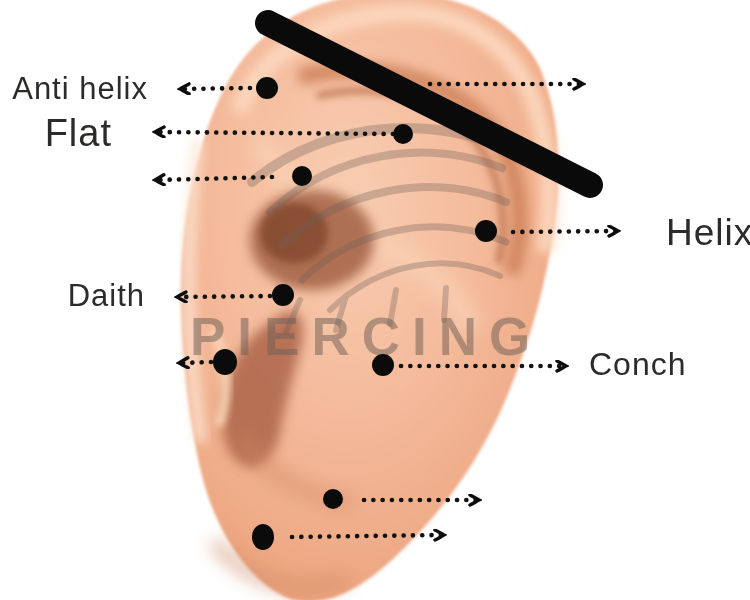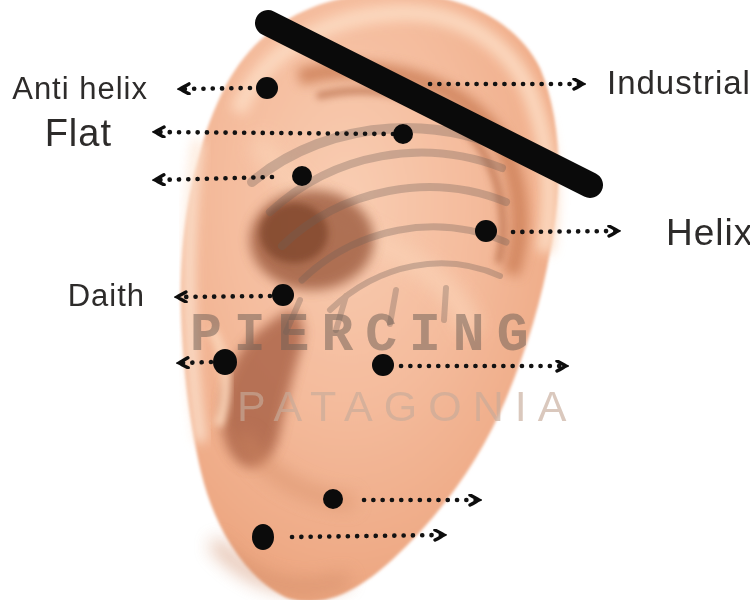--- a/index.html
+++ b/index.html
@@ -11,21 +11,21 @@
   .layer{position:absolute;left:0;top:0;width:750px;height:600px;pointer-events:none;}
   .lbl{
     position:absolute;color:#2d2b2a;letter-spacing:1px;line-height:1;
     white-space:nowrap;font-weight:400;
   }
   .lbl.left{text-align:left;}
   .wm{
     position:absolute;white-space:nowrap;line-height:1;
     font-family:"Liberation Sans",sans-serif;
   }
-  #wm1{left:190px;top:310px;font-size:53px;font-weight:700;letter-spacing:12px;color:rgba(112,96,87,0.52);font-family:Liberation Mono, monospace;}
+  #wm1{left:190px;top:310px;font-size:53px;font-weight:700;letter-spacing:12px;color:rgba(112,96,87,0.52);}
   #wm2{left:237px;top:385px;font-size:43px;font-weight:400;letter-spacing:11px;color:rgba(198,170,153,0.65);}
   
   #lbl-anti-helix{right:602px;top:73px;font-size:31px;}
   #lbl-flat{right:638px;top:114px;font-size:38px;}
   #lbl-rook{right:632px;top:163px;font-size:31px;}
   #lbl-daith{right:605px;top:280px;font-size:31px;}
   #lbl-tragus{right:598px;top:347px;font-size:31px;}
   #lbl-industrial{left:607px;top:66px;font-size:33px;}
   #lbl-helix{left:666px;top:214px;font-size:37px;}
   #lbl-conch{left:589px;top:348px;font-size:32px;}
@@ -95,21 +95,20 @@
       <path stroke-width="10" d="M252,182 C330,116 452,112 528,162"></path>
       <path stroke-width="8" d="M270,212 C335,152 425,138 502,168"></path>
       <path stroke-width="8" d="M282,246 C342,188 432,172 506,202"></path>
       <path stroke-width="7" d="M302,280 C356,228 436,212 506,242"></path>
       <path stroke-width="6" d="M330,310 C380,262 446,252 500,276"></path>
       <path stroke-width="6" d="M300,300 L286,332 M346,296 L336,330 M396,290 L390,324 M446,288 L444,320"></path>
     </g>
   </svg>
 
   <div class="wm" id="wm1">PIERCING</div>
-  <div class="wm" id="wm2">PATAGONIA</div>
 
   <svg class="layer" width="750" height="600" viewBox="0 0 750 600">
     <defs>
       <marker id="ahR" markerWidth="14" markerHeight="14" refX="9" refY="6" orient="auto" markerUnits="userSpaceOnUse">
         <path d="M2,1 C6,3 9,5 11,6 C9,7 6,9 2,11" fill="none" stroke="#0d0d0d" stroke-width="3.4" stroke-linecap="round"></path>
       </marker>
     </defs>
 
     <line x1="268" y1="23" x2="590" y2="185" stroke="#0a0a0a" stroke-width="26" stroke-linecap="round"></line>
 
@@ -135,16 +134,16 @@
       <ellipse cx="225" cy="362" rx="12" ry="13"></ellipse>
       <circle cx="383" cy="365" r="11"></circle>
       <circle cx="333" cy="499" r="10"></circle>
       <ellipse cx="263" cy="537" rx="11" ry="13"></ellipse>
     </g>
   </svg>
 
   <div class="lbl left" id="lbl-anti-helix">Anti helix</div>
   <div class="lbl left" id="lbl-flat">Flat</div>
   <div class="lbl left" id="lbl-daith">Daith</div>
-  <div class="lbl" id="lbl-industrial">Industrial</div>
   <div class="lbl" id="lbl-helix">Helix</div>
+  <div class="lbl" id="lbl-conch">Conch</div>
 
 </div>
 
 </body></html>

